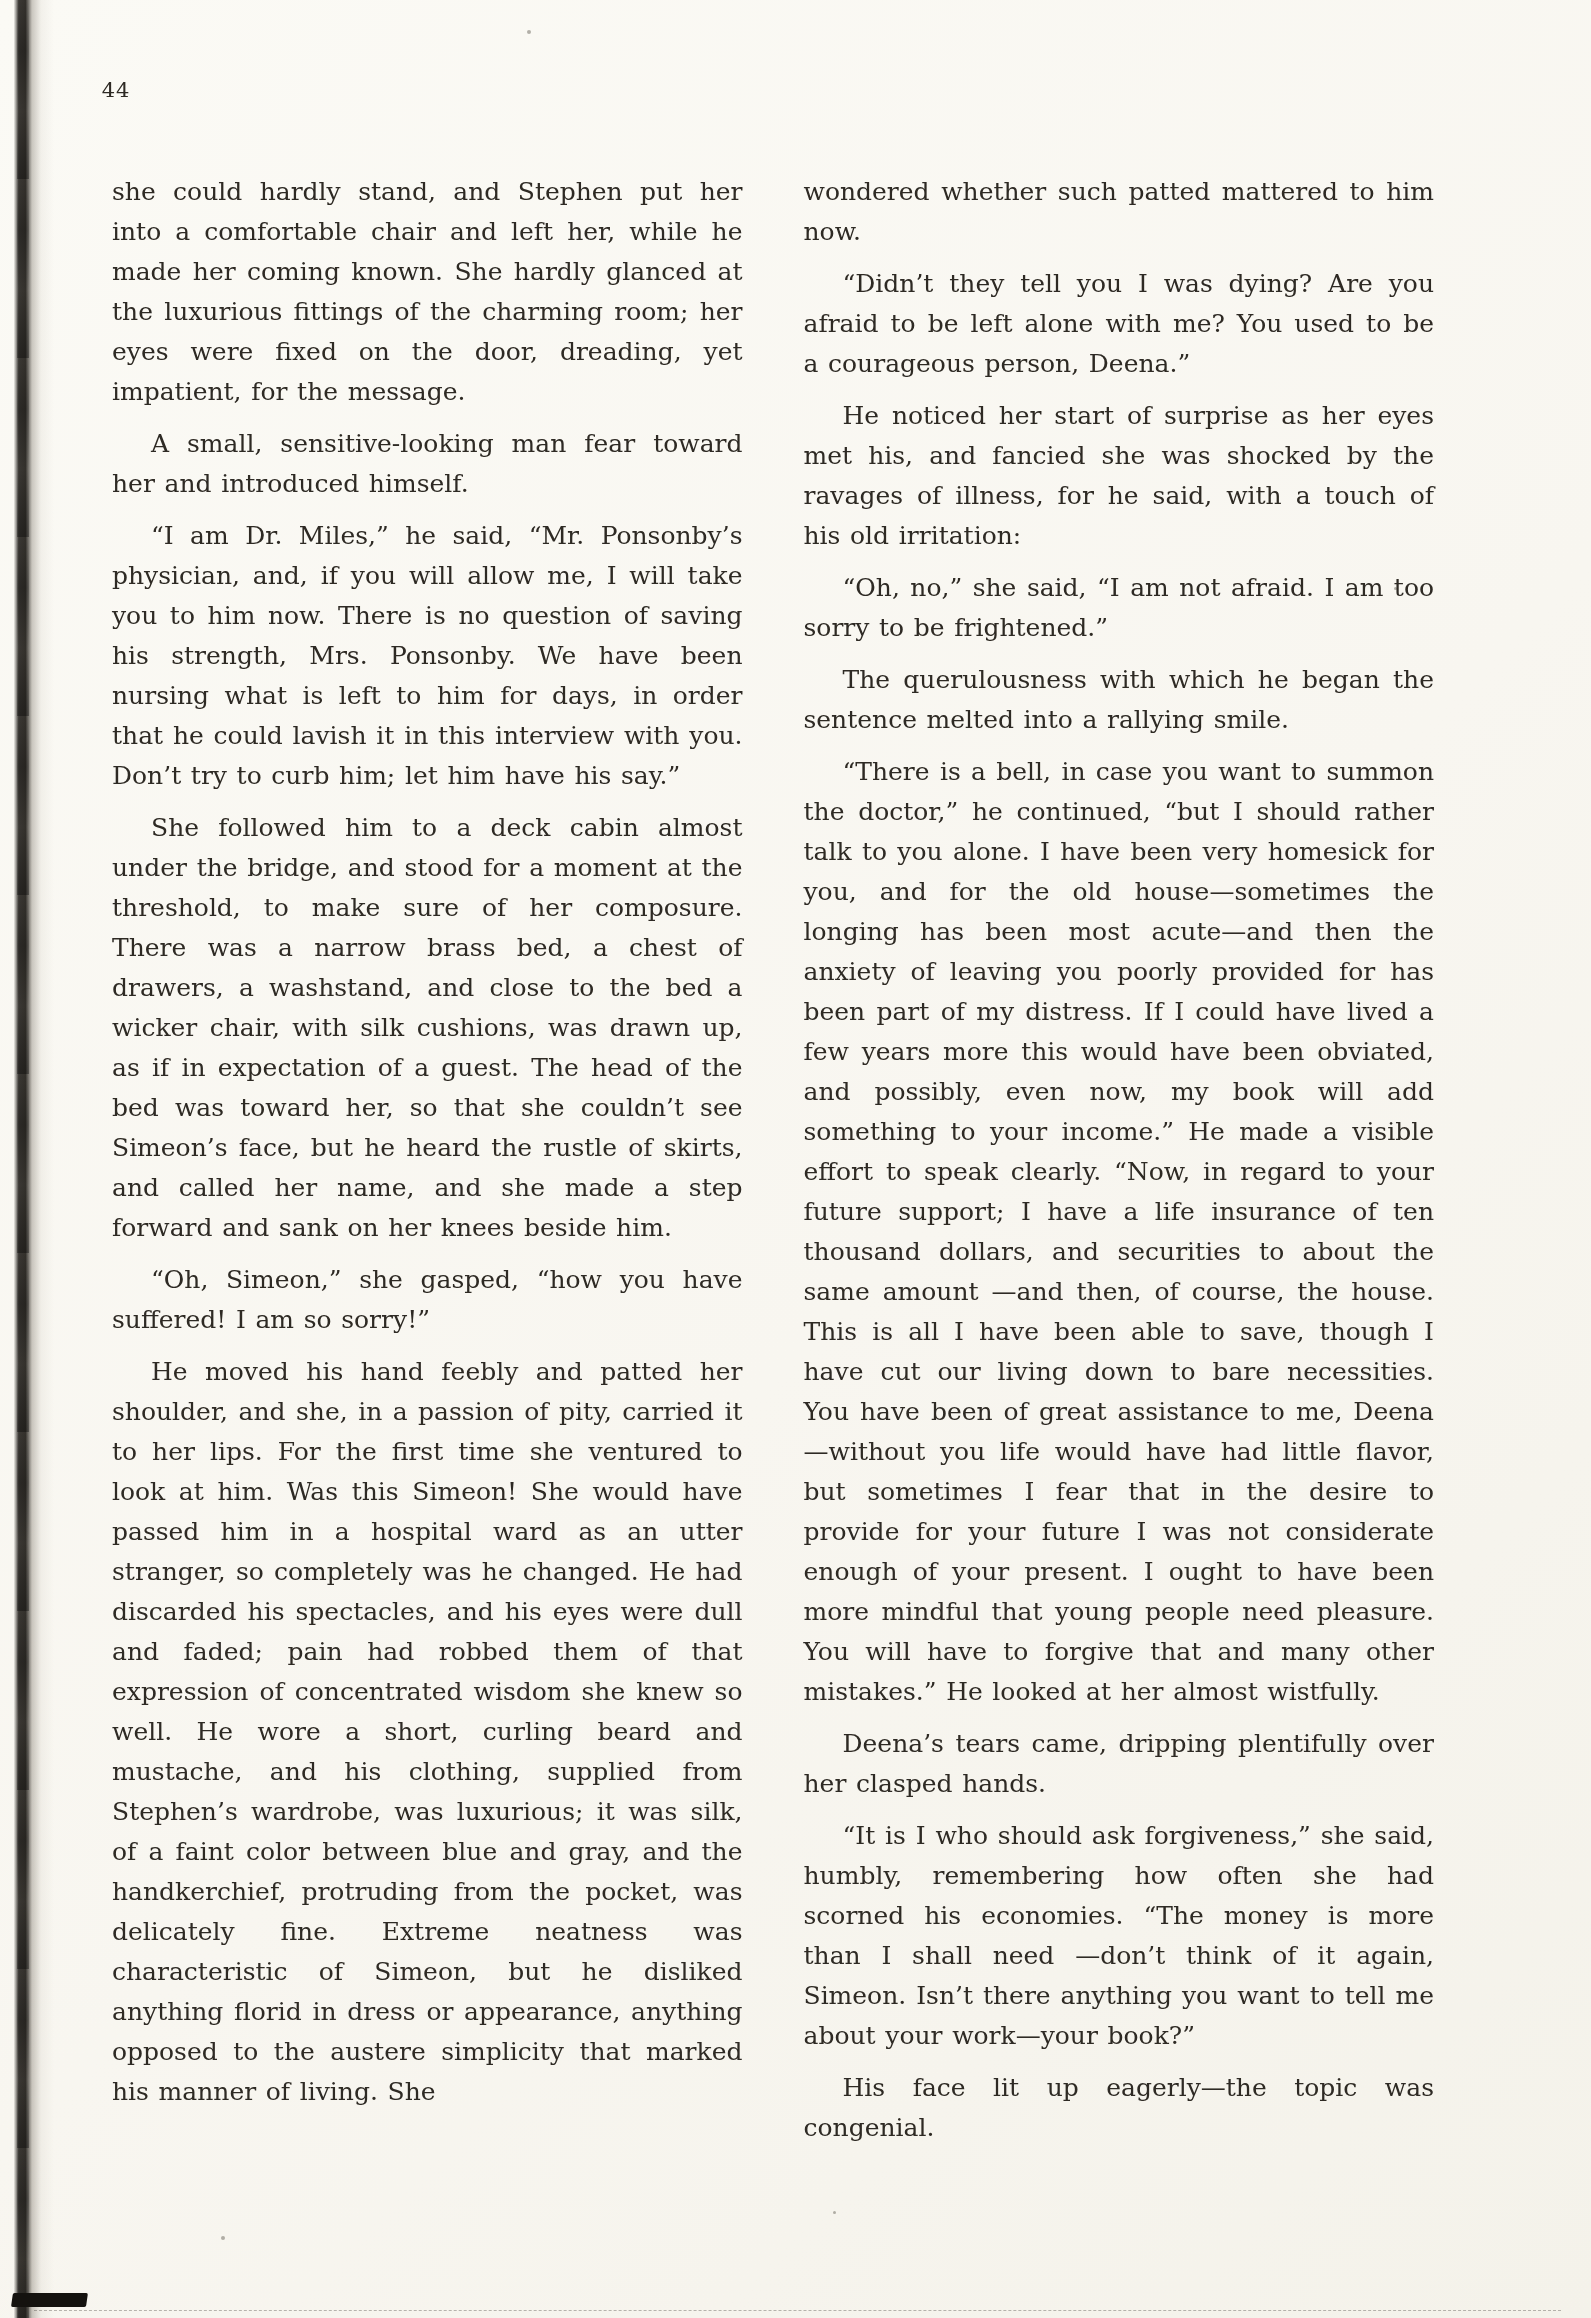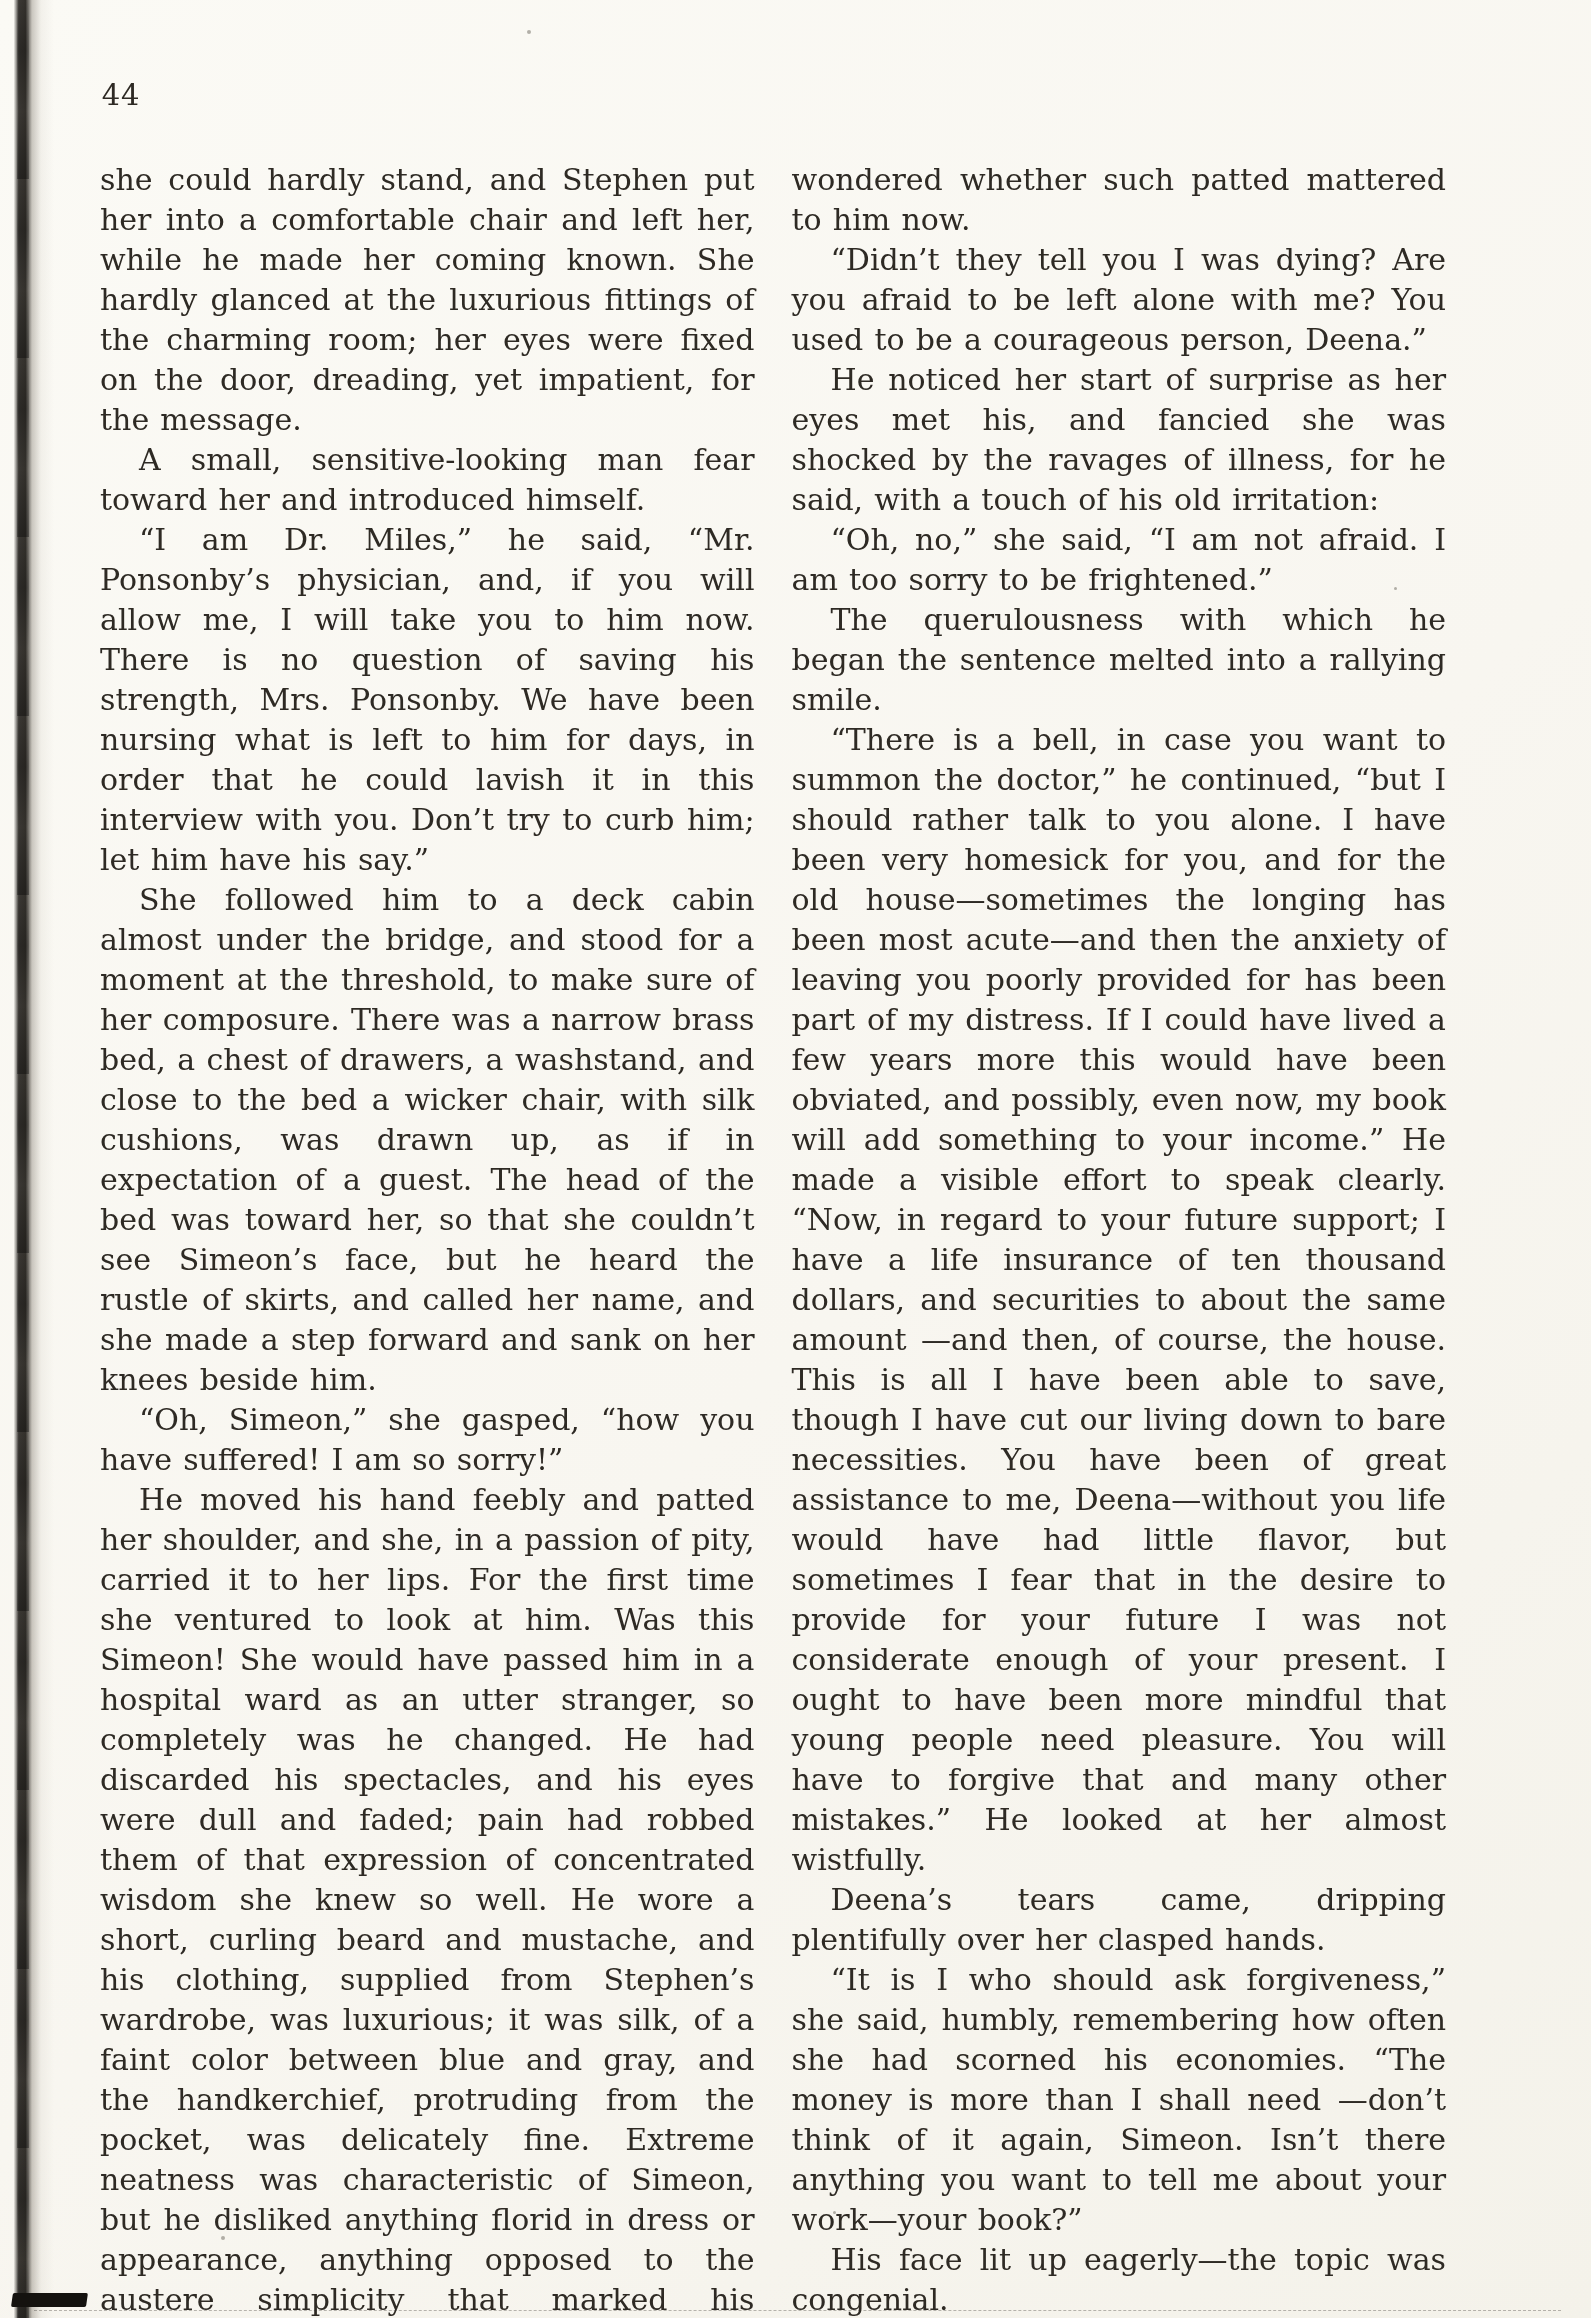--- a/index.html
+++ b/index.html
@@ -65,21 +65,21 @@
 
   
   .header {
     position: absolute;
     left: 100px; right: 146px; top: 66px;
     height: 60px;
   }
   .page-number {
     position: absolute;
     left: 1.7px; top: 12px;
-    font-size: 29px;
+    font-size: 21px;
     letter-spacing: 0.9px;
   }
   .magazine-title {
     position: absolute;
     left: 0; right: 0; top: 0;
     text-align: center;
     font-size: 37px;
     font-style: italic;
     font-weight: 600;
     letter-spacing: 3.4px;
@@ -90,22 +90,22 @@
     position: absolute;
     left: 100px; right: 146px; top: 160px;
     display: flex;
     gap: 37px;
   }
   .column {
     flex: 1 1 0;
     min-width: 0;
   }
   .column p {
-    margin: 0;
-    font-size: 30px;
+    margin: 12px;
+    font-size: 25px;
     line-height: 40px;
     text-align: justify;
     text-indent: 39px;
     word-spacing: 1.7px;
     hyphens: auto;
     -webkit-hyphens: auto;
   }
   .column p.cont {
     text-indent: 0;
   }

